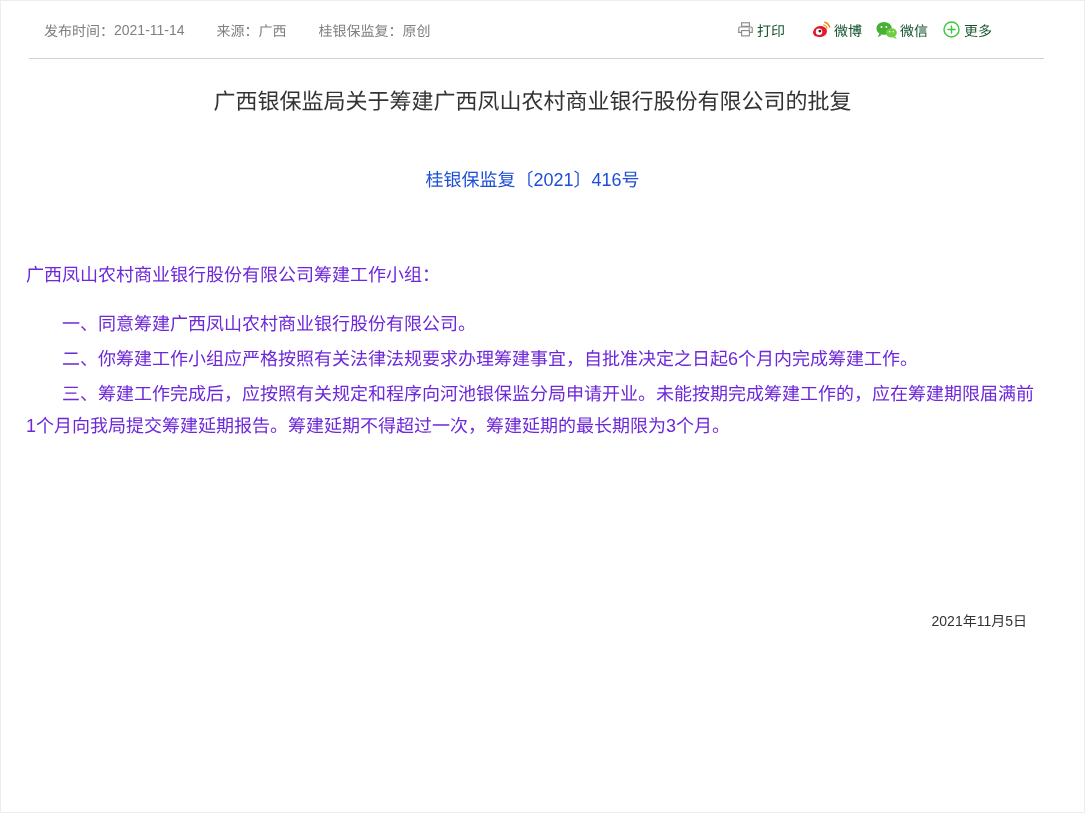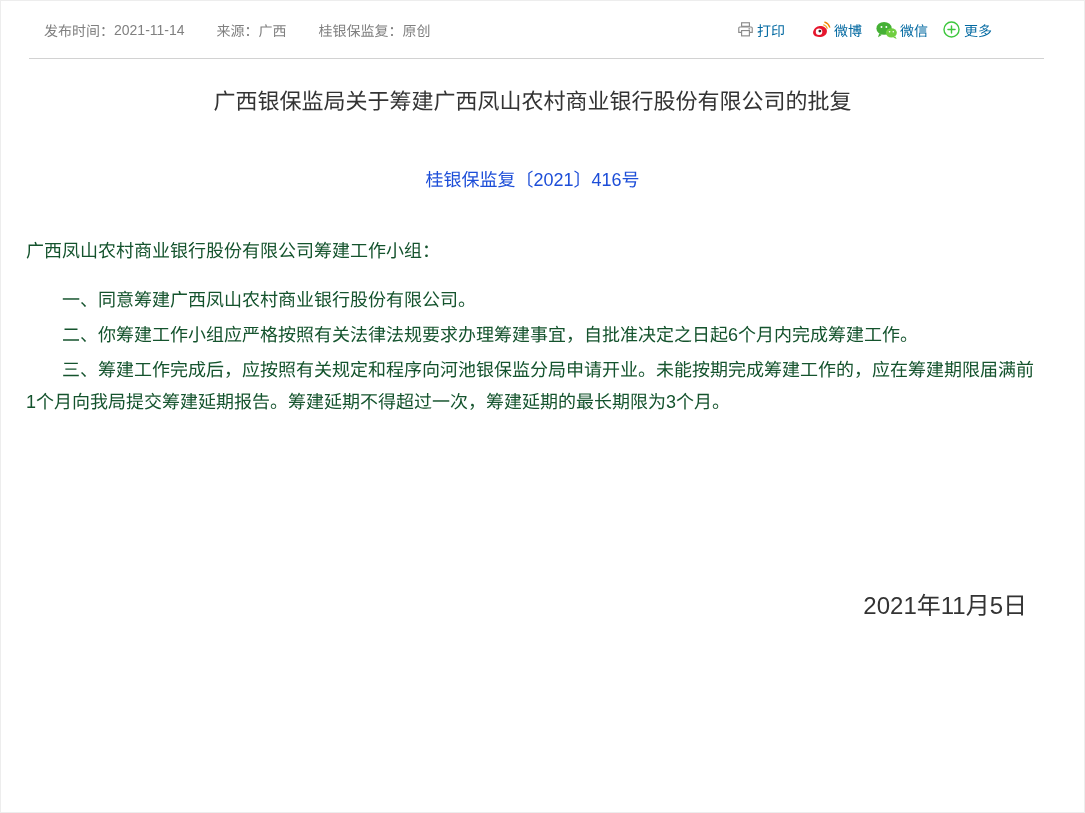--- a/index.html
+++ b/index.html
@@ -34,21 +34,21 @@
     font-size: 14px;
     color: #808080;
     white-space: nowrap;
   }
   .meta-item { display: flex; align-items: center; }
   .share-tools {
     display: flex;
     align-items: center;
     gap: 14px;
     font-size: 14px;
-    color: #0369a1;
+    color: #14532d;
     white-space: nowrap;
   }
   .share-item {
     display: flex;
     align-items: center;
     gap: 3px;
     cursor: pointer;
   }
   .share-item.print { margin-right: 12px; }
   .share-item svg { display: block; }
@@ -73,31 +73,31 @@
     padding: 0 60px;
   }
   .doc-number {
     text-align: center;
     font-size: 18px;
     font-weight: normal;
     color: #1d4ed8;
     margin-top: 47px;
   }
   .article-body {
-    margin-top: 44px;
+    margin-top: 68px;
     font-size: 18px;
     line-height: 32px;
-    color: #14532d;
+    color: #6d28d9;
   }
   .article-body p { margin: 0 0 3px 0; }
   .article-body p.first { margin-bottom: 17px; }
   .article-body p.indent { text-indent: 2em; }
   .doc-date {
     text-align: right;
-    font-size: 24px;
+    font-size: 14px;
     color: #333;
     margin-top: 168px;
     padding-right: 12px;
   }
 </style>
 </head>
 <body>
 
 <div class="page">
 

